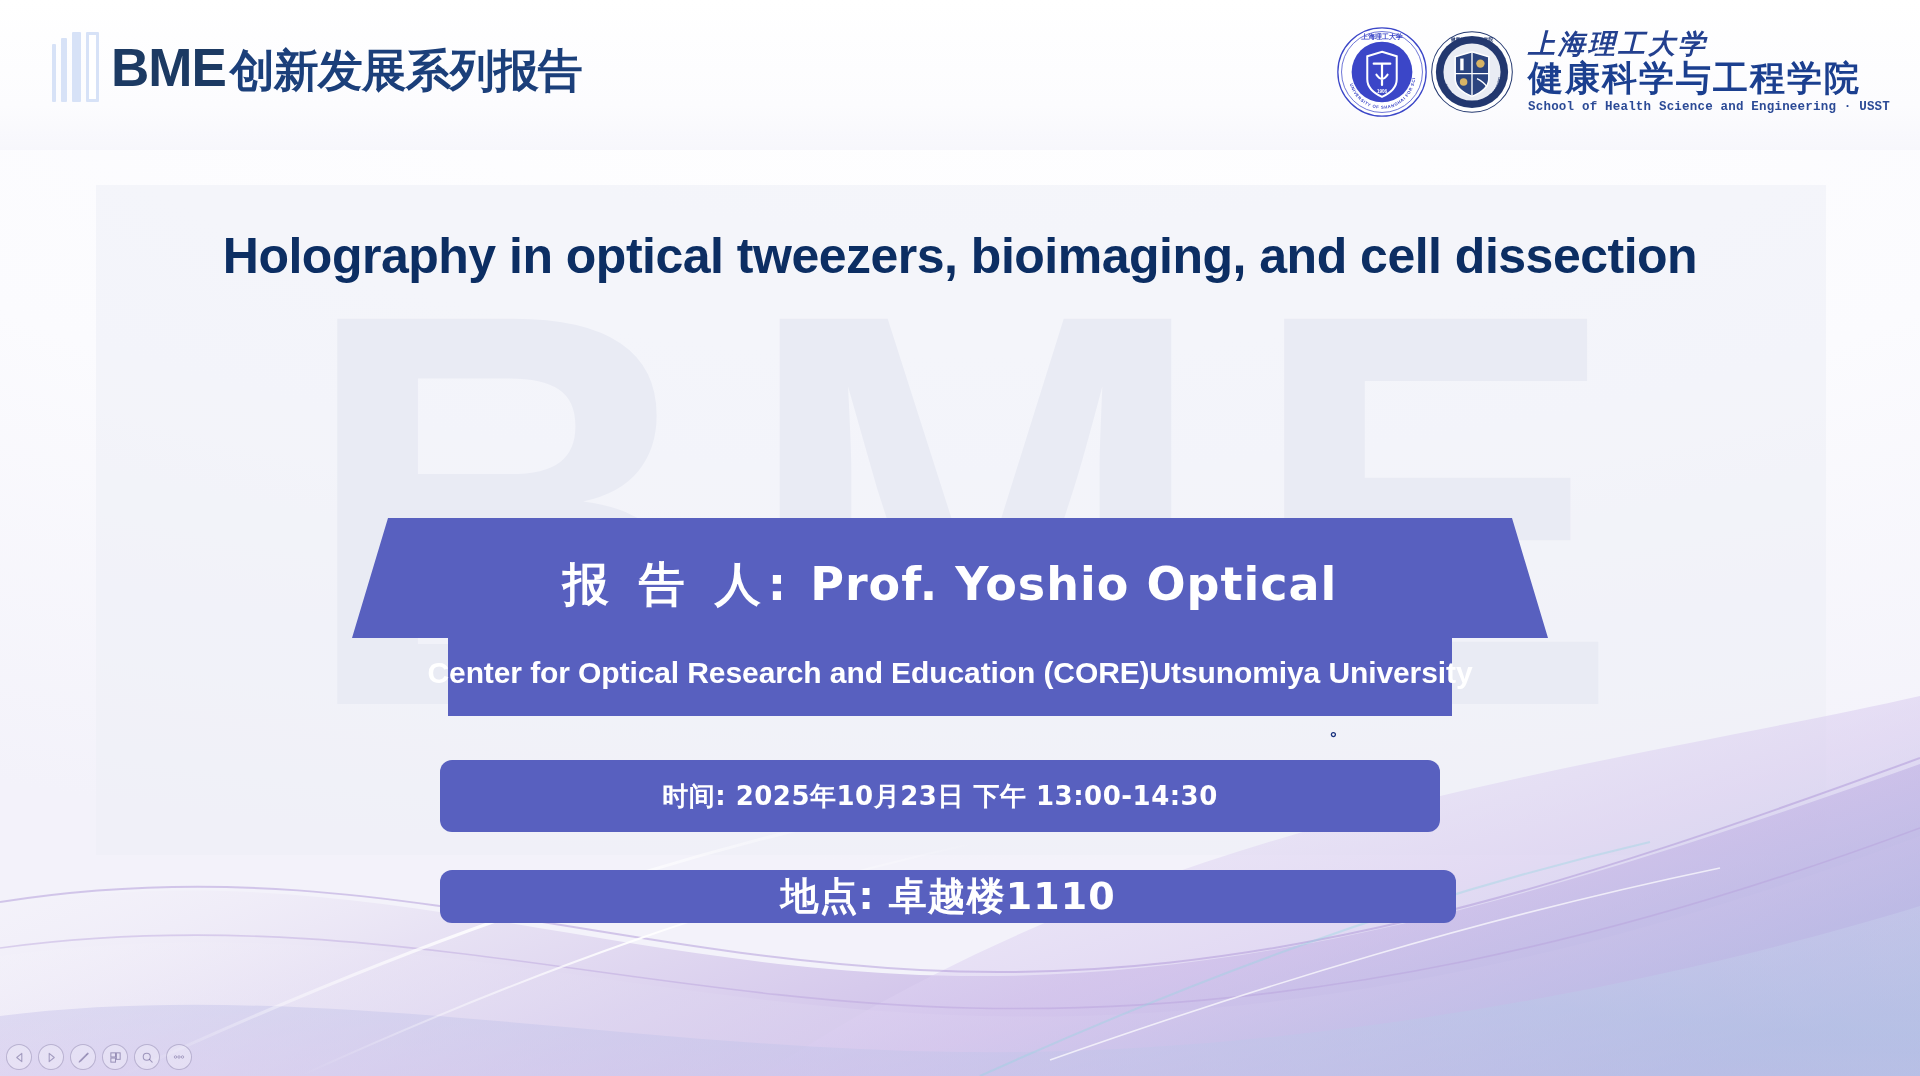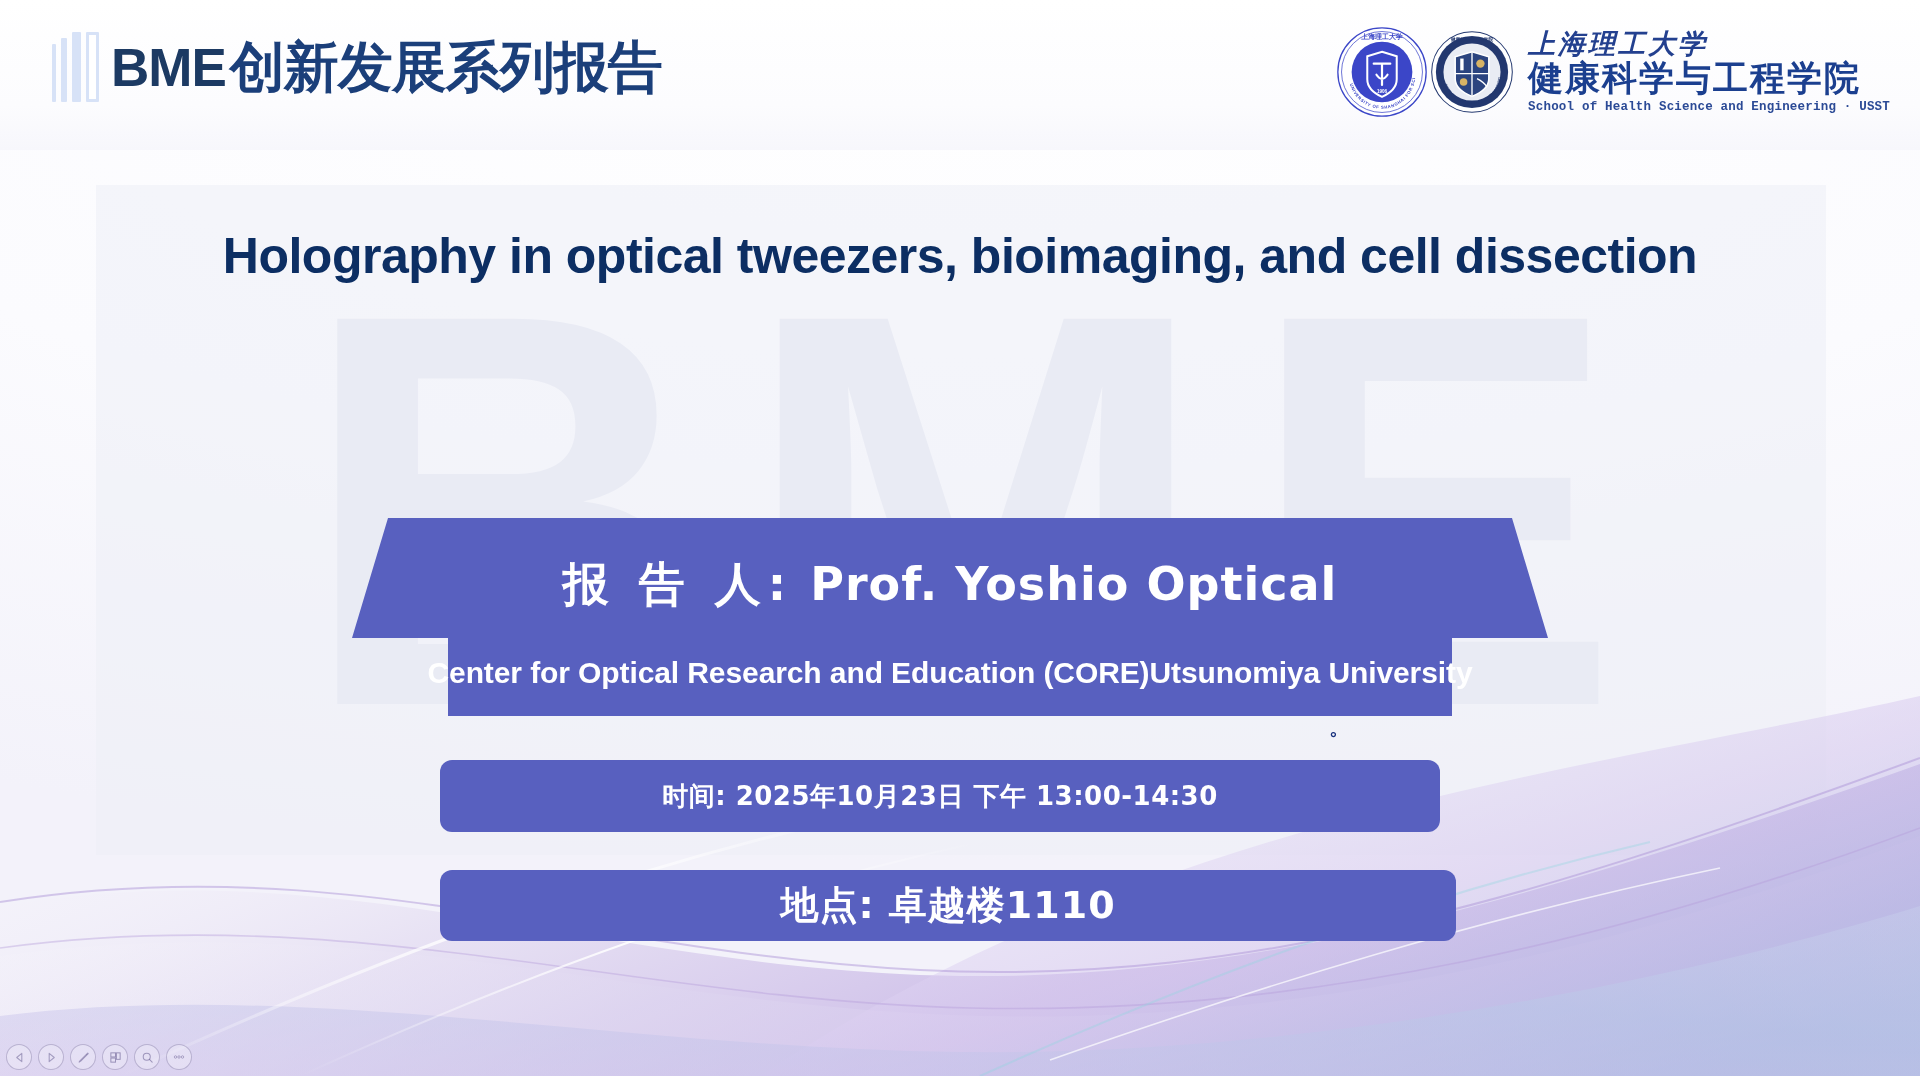--- a/index.html
+++ b/index.html
@@ -27,21 +27,21 @@
   .bb1{width:4px;height:58px;}
   .bb2{width:6px;height:64px;}
   .bb3{width:9px;height:70px;}
   .bb4{width:13px;height:70px;background:#ffffff !important;border:3px solid #d7e2f7;box-sizing:border-box;}
   .brand-text{display:flex;align-items:baseline;}
   .brand-bme{
     font-size:53px;font-weight:800;color:#1c3a63;letter-spacing:-1px;
     font-family:"Liberation Sans","DejaVu Sans",sans-serif;line-height:1;
   }
   .brand-cn{
-    font-size:55px;font-weight:800;color:#1b3f7a;margin-left:4px;line-height:1;
+    font-size:45px;font-weight:800;color:#1b3f7a;margin-left:4px;line-height:1;
     font-family:"DejaVu Sans","Liberation Sans",sans-serif;letter-spacing:-1px;
   }
 
   .uni{position:absolute;right:30px;top:22px;display:flex;align-items:center;height:100px;}
   .seal{position:relative;flex:0 0 auto;border-radius:50%;}
   .seal-a{width:92px;height:92px;margin-right:2px;}
   .seal-b{width:84px;height:84px;margin-right:14px;}
   .uni-text{display:flex;flex-direction:column;justify-content:center;line-height:1;}
   .uni-cn1{font-family:"DejaVu Serif","Liberation Serif",serif;font-size:27px;color:#23408f;
            font-style:italic;font-weight:700;letter-spacing:3px;margin-bottom:4px;}
@@ -88,21 +88,21 @@
   }
 
   
   .pill{
     position:absolute;z-index:22;background:#5860bf;border-radius:12px;
     display:flex;align-items:center;justify-content:center;
     color:#ffffff;font-weight:800;
     font-family:"DejaVu Sans","Liberation Sans",sans-serif;
   }
   .pill-time{left:440px;top:760px;width:1000px;height:72px;font-size:26px;letter-spacing:.5px;}
-  .pill-place{left:440px;top:870px;width:1016px;height:71px;font-size:38px;letter-spacing:1px;}
+  .pill-place{left:440px;top:870px;width:1016px;height:53px;font-size:38px;letter-spacing:1px;}
 
   .degree-mark{
     position:absolute;left:1330px;top:730px;z-index:23;
     color:#17307e;font-size:17px;font-weight:800;line-height:1;
   }
 
   
   .waves{position:absolute;left:0;bottom:0;width:1920px;height:420px;z-index:5;pointer-events:none;}
   .waves svg{display:block;width:100%;height:100%;}
 

